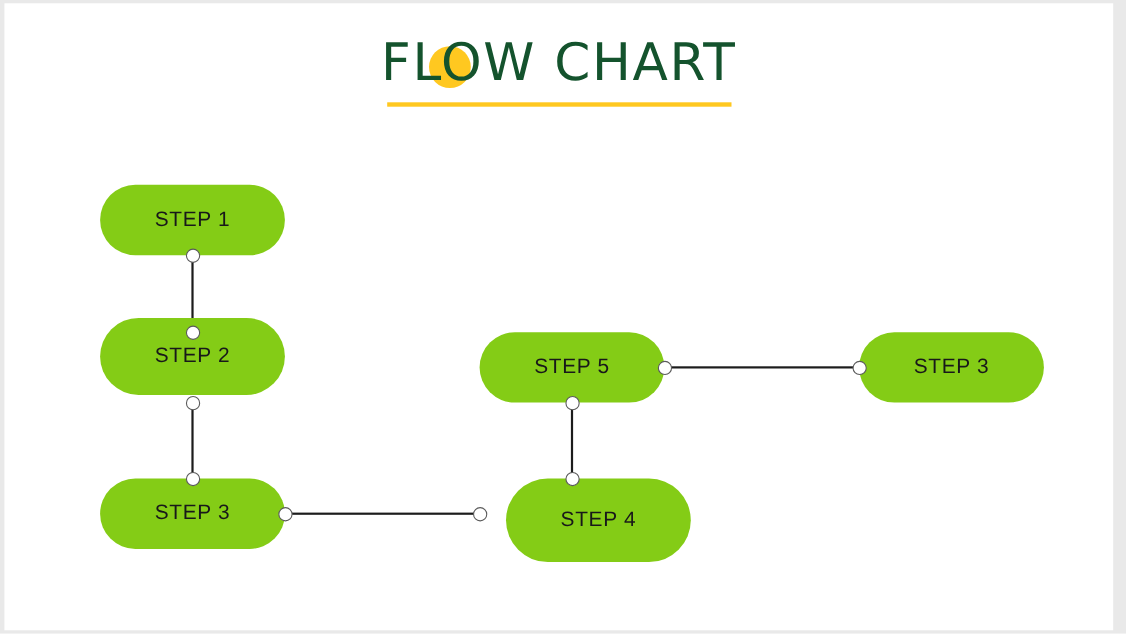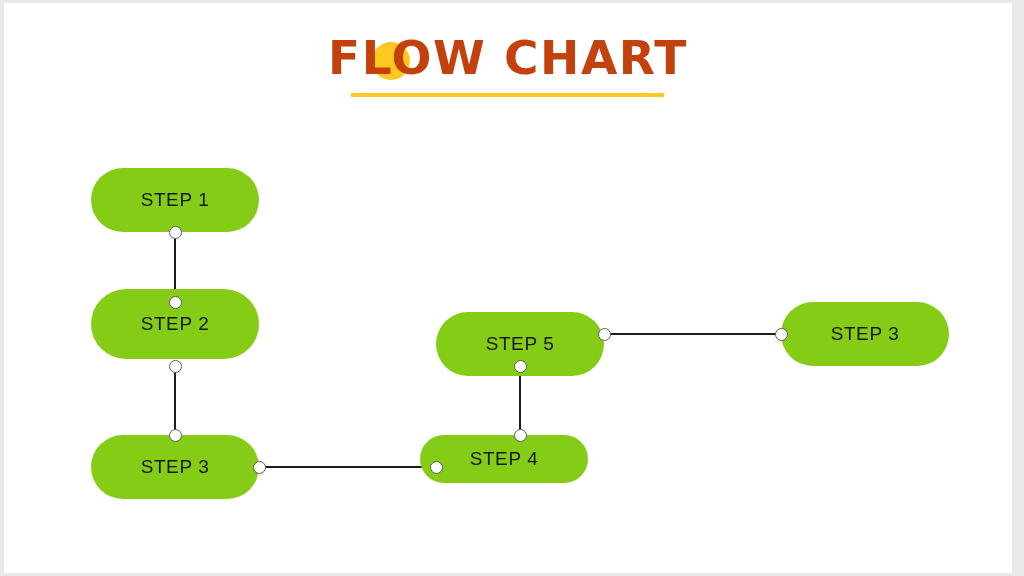--- a/index.html
+++ b/index.html
@@ -43,24 +43,24 @@
     width: 38px;
     height: 38px;
     border-radius: 50%;
     background: #ffc820;
     z-index: 1;
   }
   #title-text {
     position: relative;
     z-index: 2;
     font-family: "DejaVu Sans", sans-serif;
-    font-weight: bold;
+    font-weight: normal;
     font-size: 47px;
     letter-spacing: 1.5px;
-    color: #c2410c;
+    color: #14532d;
     line-height: 1.05;
     white-space: nowrap;
   }
   #title-underline {
     position: relative;
     z-index: 2;
     margin: 11px auto 0 auto;
     width: 313px;
     height: 4px;
     background: #ffc820;
@@ -131,24 +131,24 @@
 
     <div class="node" style="left:87px; top:165px; width:168px; height:64px;">
       <span class="node-label">STEP 1</span>
     </div>
     <div class="node" style="left:87px; top:286px; width:168px; height:70px;">
       <span class="node-label">STEP 2</span>
     </div>
     <div class="node" style="left:87px; top:432px; width:168px; height:64px;">
       <span class="node-label">STEP 3</span>
     </div>
-    <div class="node" style="left:416px; top:432px; width:168px; height:48px;">
+    <div class="node" style="left:456px; top:432px; width:168px; height:76px;">
       <span class="node-label">STEP 4</span>
     </div>
-    <div class="node" style="left:432px; top:299px; width:168px; height:64px;margin-top:10px;">
+    <div class="node" style="left:432px; top:299px; width:168px; height:64px;">
       <span class="node-label">STEP 5</span>
     </div>
     <div class="node" style="left:777px; top:299px; width:168px; height:64px;">
       <span class="node-label">STEP 3</span>
     </div>
 
     <div class="dot" style="left:171px; top:229px;"></div>
     <div class="dot" style="left:171px; top:299px;"></div>
     <div class="dot" style="left:171px; top:363px;"></div>
     <div class="dot" style="left:171px; top:432px;"></div>

